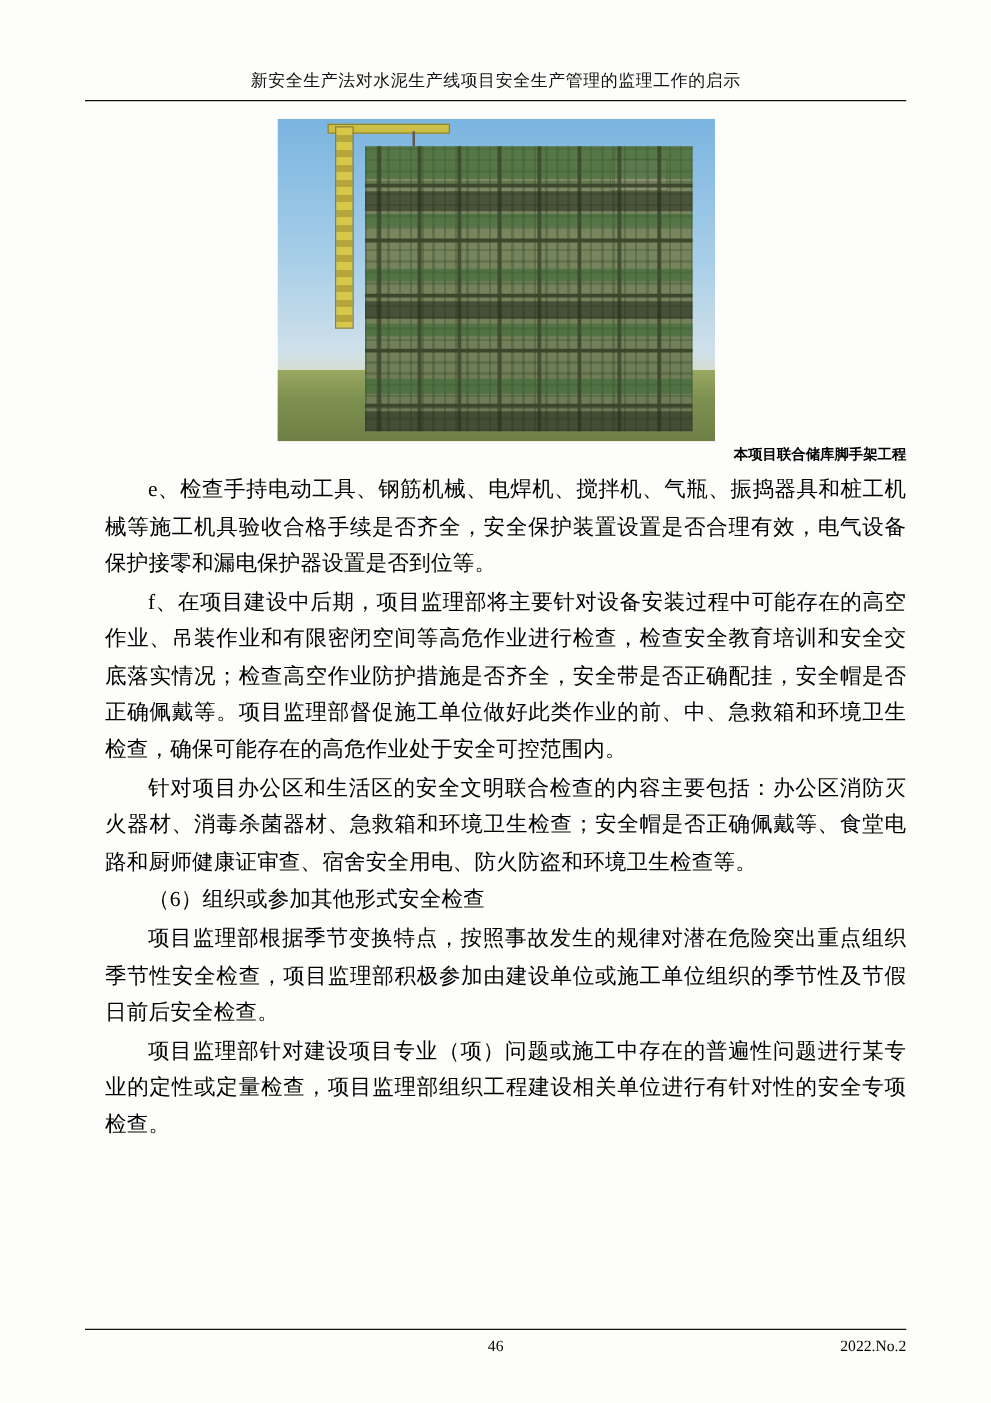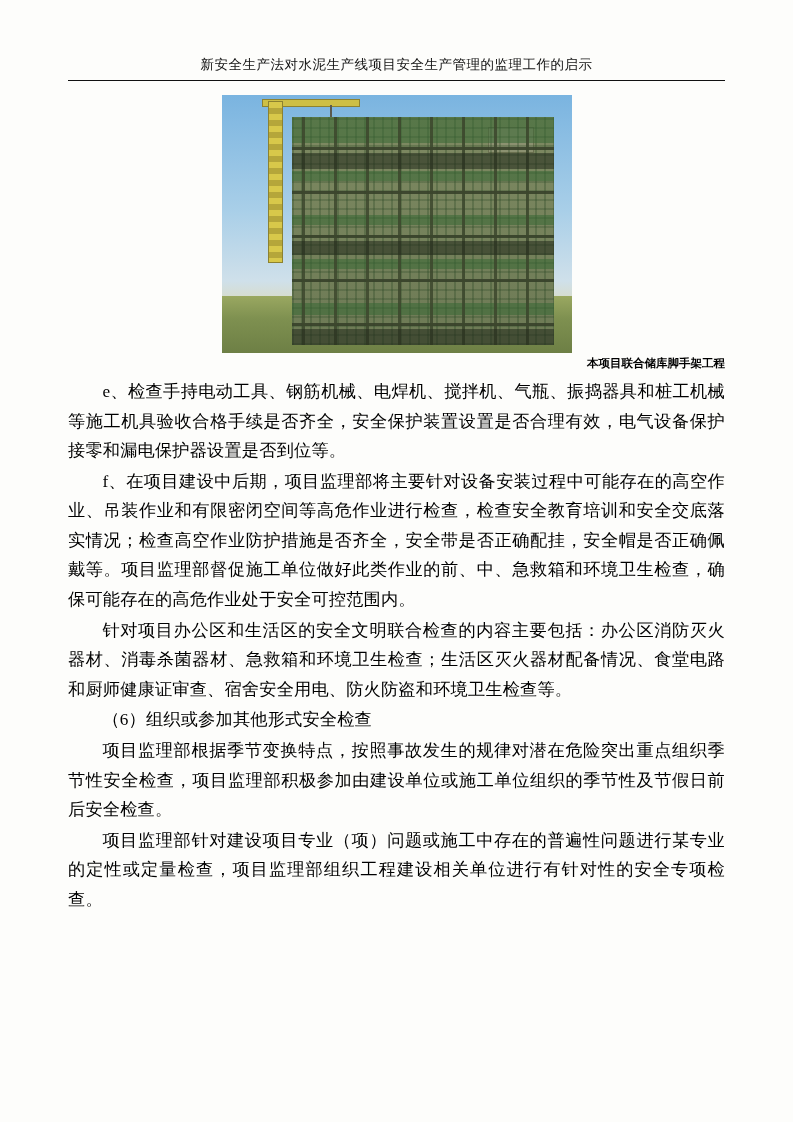--- a/index.html
+++ b/index.html
@@ -52,21 +52,21 @@
     font-size: 11.5px;
     font-weight: bold;
     text-align: right;
     margin-top: 3px;
     margin-bottom: 6px;
     color: #000;
   }
   p.body {
     font-size: 17.2px;
     line-height: 1.72;
-    margin: 0 0 1px 0;
+    margin: 0 0 1px 16px;
     text-align: justify;
     text-justify: inter-ideograph;
     text-indent: 2em;
     letter-spacing: 0.2px;
   }
   .footer {
     position: absolute;
     left: 68px;
     right: 68px;
     bottom: 34px;
@@ -189,21 +189,28 @@
           <div class="dark-slab" style="left:0;top:36px;width:100%;height:16px;"></div>
           <div class="dark-slab" style="left:0;top:124px;width:100%;height:14px;"></div>
           <div class="dark-slab" style="left:0;top:212px;width:100%;height:16px;"></div>
         </div>
       </div>
       <div class="figure-caption">本项目联合储库脚手架工程</div>
     </div>
 
     <p class="body">e、检查手持电动工具、钢筋机械、电焊机、搅拌机、气瓶、振捣器具和桩工机械等施工机具验收合格手续是否齐全，安全保护装置设置是否合理有效，电气设备保护接零和漏电保护器设置是否到位等。</p>
     <p class="body">f、在项目建设中后期，项目监理部将主要针对设备安装过程中可能存在的高空作业、吊装作业和有限密闭空间等高危作业进行检查，检查安全教育培训和安全交底落实情况；检查高空作业防护措施是否齐全，安全带是否正确配挂，安全帽是否正确佩戴等。项目监理部督促施工单位做好此类作业的前、中、急救箱和环境卫生检查，确保可能存在的高危作业处于安全可控范围内。</p>
-    <p class="body">针对项目办公区和生活区的安全文明联合检查的内容主要包括：办公区消防灭火器材、消毒杀菌器材、急救箱和环境卫生检查；生活区灭火器材配备情况、食堂电路和厨师健康证审查、宿舍安全用电、防火防盗和环境卫生检查等。</p>
+    <p class="body">针对项目办公区和生活区的安全文明联合检查的内容主要包括：办公区消防灭火器材、消毒杀菌器材、急救箱和环境卫生检查；安全帽是否正确佩戴等、食堂电路和厨师健康证审查、宿舍安全用电、防火防盗和环境卫生检查等。</p>
     <p class="body">（6）组织或参加其他形式安全检查</p>
     <p class="body">项目监理部根据季节变换特点，按照事故发生的规律对潜在危险突出重点组织季节性安全检查，项目监理部积极参加由建设单位或施工单位组织的季节性及节假日前后安全检查。</p>
     <p class="body">项目监理部针对建设项目专业（项）问题或施工中存在的普遍性问题进行某专业的定性或定量检查，项目监理部组织工程建设相关单位进行有针对性的安全专项检查。</p>
 
   </div>
 
+  <div class="footer">
+    <div class="footer-rule"></div>
+    <div class="footer-row">
+      <span class="page-number">46</span>
+      <span class="issue">2022.No.2</span>
+    </div>
+  </div>
 
 </div>
 
 </body></html>

